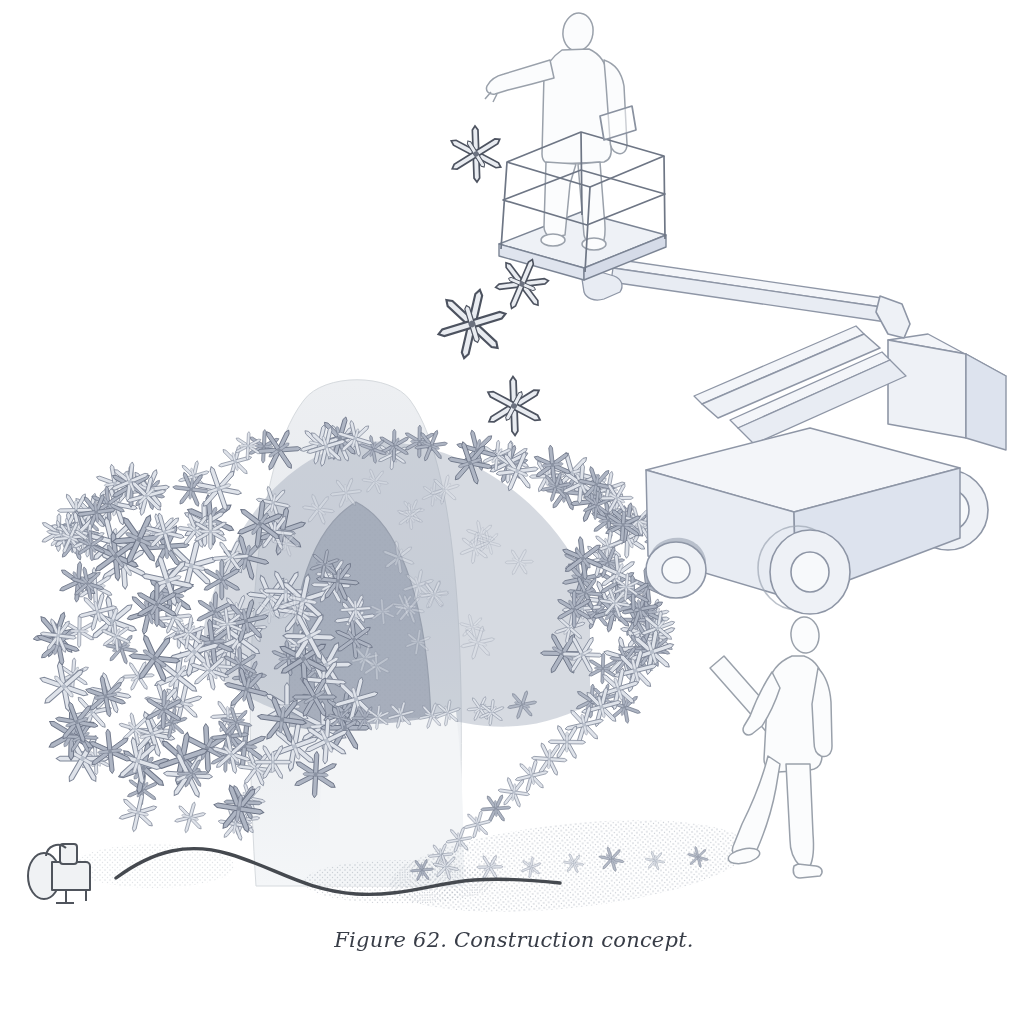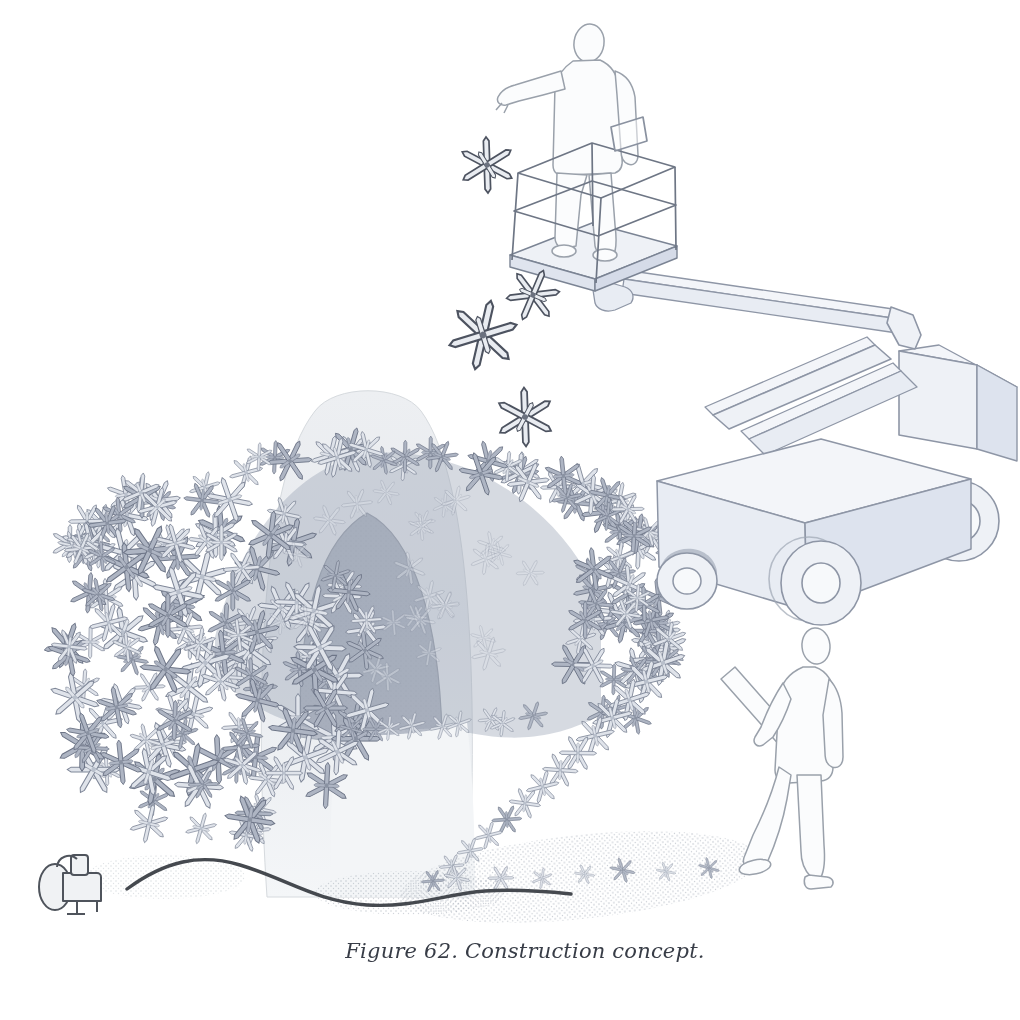--- a/index.html
+++ b/index.html
@@ -7,21 +7,21 @@
     --caption_text:#383d47;
   }
   html,body{margin:0;padding:0;}
   body{
     width:1020px;height:1020px;
     background:var(--page_background);
     font-family:"DejaVu Serif","Liberation Serif",serif;
     overflow:hidden;
   }
   .page{position:relative;width:1020px;height:1020px;background:var(--page_background);}
-  figure.fig{margin:15px;position:absolute;inset:0;}
+  figure.fig{margin:4px;position:absolute;inset:0;}
   #scene{position:absolute;left:0;top:0;}
   figcaption.caption{
     position:absolute;left:0;top:924px;width:1020px;
     text-align:center;
     font-style:italic;
     font-size:21px;
     letter-spacing:0.2px;
     color:var(--caption_text);
   }
   

